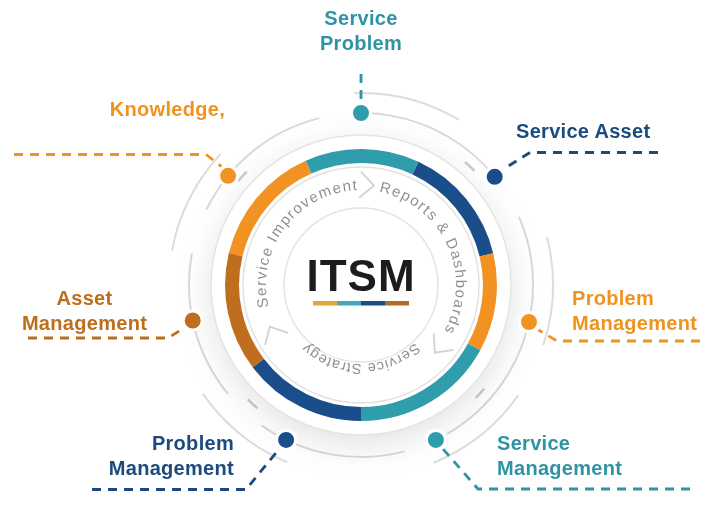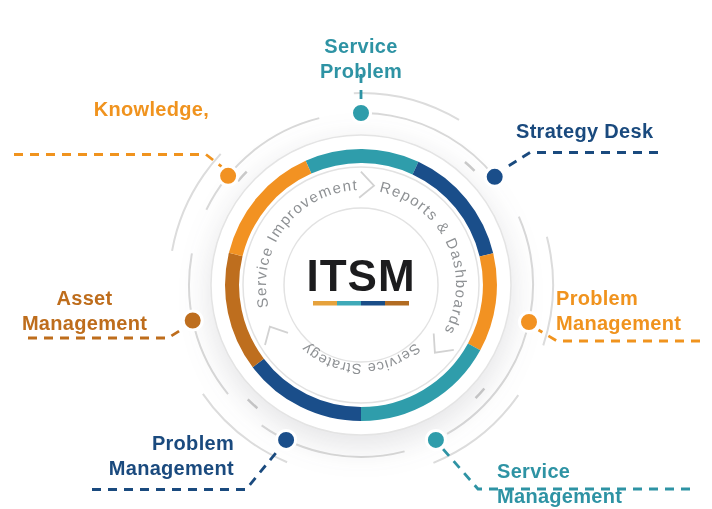--- a/index.html
+++ b/index.html
@@ -14,23 +14,23 @@
   .disc-shadow{filter:drop-shadow(0 10px 16px rgba(60,60,70,0.14));}
   .node-label{
     position:absolute;
     font-weight:700;
     font-size:20px;
     line-height:25px;
     letter-spacing:0.3px;
     white-space:nowrap;
   }
   .node-label span{display:block;}
-  .c-teal{color:#2E93A4;margin-top:28px;}
+  .c-teal{color:#2E93A4;}
   .c-navy{color:#1A4A7E;}
-  .c-orange{color:#F0931E;}
+  .c-orange{color:#F0931E;padding-left:16px;}
   .c-dkorange{color:#BE6D1C;}
   .align-r{text-align:right;}
   .align-c{text-align:center;}
   .align-l{text-align:left;}
 </style>
 </head>
 <body>
 
 <div id="stage">
 
@@ -105,21 +105,21 @@
       <circle cx="228.1" cy="175.8" r="9.5" fill="#F29222"></circle>
     </g>
   </svg>
 
   <div class="node-label c-teal align-c" style="left:261px;top:6px;width:200px;">
     <span>Service</span>
     <span>Problem</span>
   </div>
 
   <div class="node-label c-navy align-l" style="left:516px;top:119px;">
-    <span>Strategy Desk</span>
+    <span>Service Asset</span>
   </div>
 
   <div class="node-label c-orange align-r" style="left:0px;top:97px;width:209px;">
     <span>Knowledge,</span>
   </div>
 
   <div class="node-label c-dkorange align-r" style="left:0px;top:286px;width:169px;text-align:center;">
     <span>Asset</span>
     <span>Management</span>
   </div>

